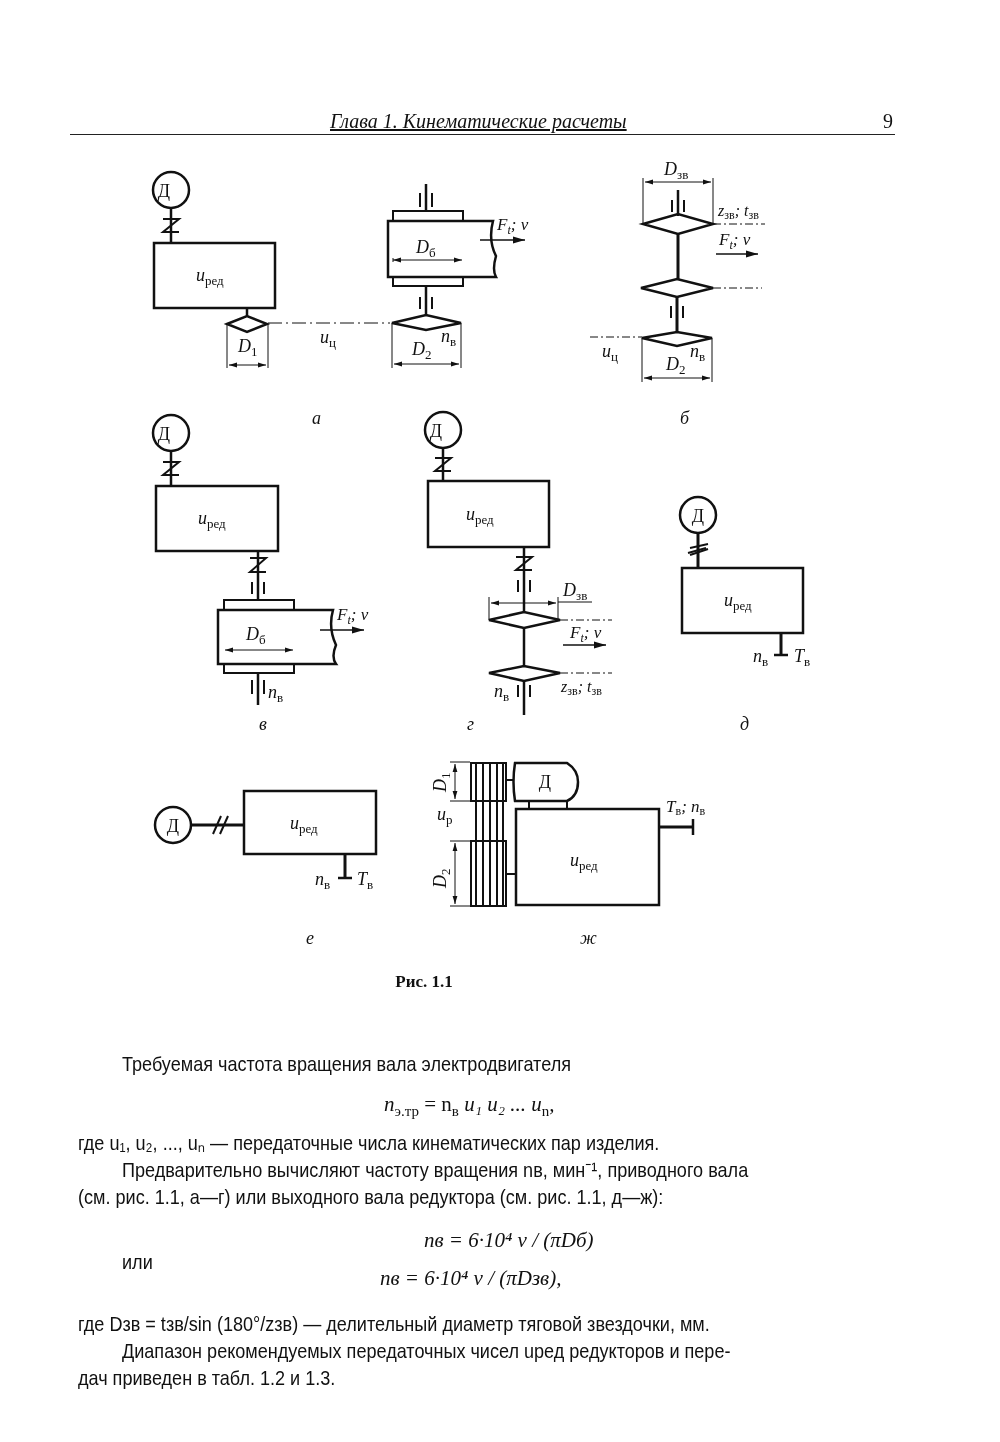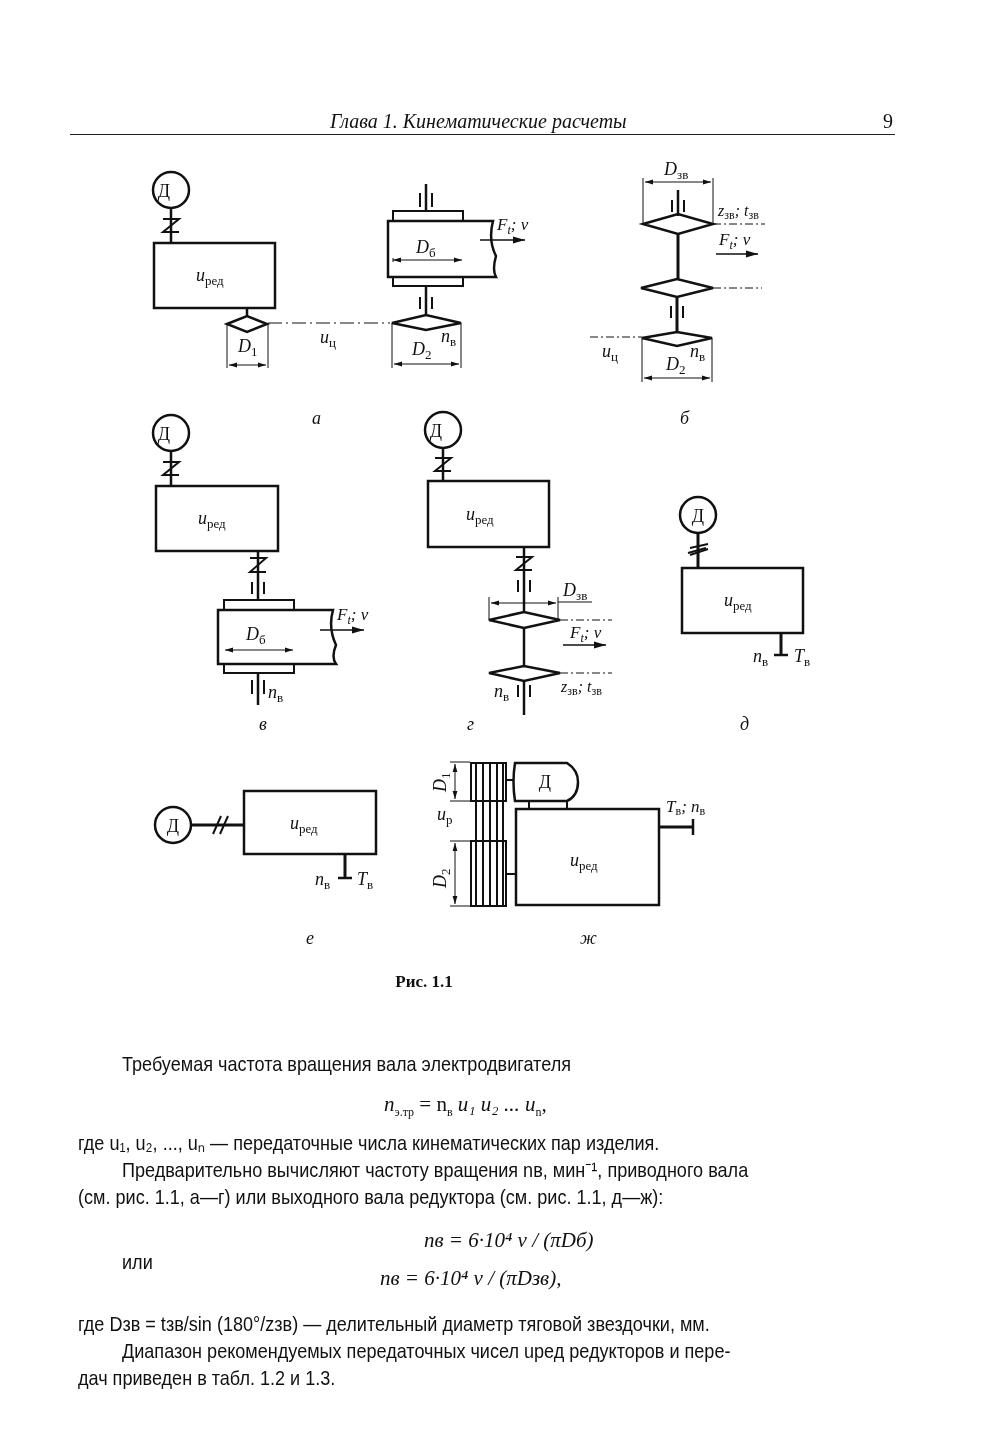--- a/index.html
+++ b/index.html
@@ -1,30 +1,30 @@
 <!DOCTYPE html>
 <html><head>
 <meta charset="utf-8">
 <style>
   html, body { margin: 0; padding: 0; background: #fff; }
   body { width: 1000px; height: 1442px; position: relative; overflow: hidden;
          font-family: "Liberation Serif", serif; color: #111; }
   .header { position: absolute; left: 70px; top: 110px; width: 825px; height: 24px;
             border-bottom: 1.5px solid #222; }
-  .header-title { position: absolute; left: 260px; top: 0; font-style: italic; font-size: 20px; }
+  .header-title { position: absolute; left: 260px; top: 0; font-style: italic; font-size: 20px; text-decoration: underline; }
   .header-page { position: absolute; right: 2px; top: 0; font-size: 20px; }
   svg.fig { position: absolute; left: 0; top: 0; }
   svg text { font-family: "Liberation Serif", serif; fill: #111; }
   .it { font-style: italic; }
   .caption { position: absolute; left: 0; width: 848px; top: 972px; text-align: center;
              font-weight: bold; font-size: 17px; font-family: "Liberation Serif", serif; }
   .para { position: absolute; font-size: 21px; line-height: 27px; font-family: "Liberation Sans", sans-serif;
           transform: scaleX(0.86); transform-origin: left top; white-space: nowrap; }
   .formula { position: absolute; font-size: 21px; font-style: italic; white-space: nowrap; }
-  sub { font-size: 12px; font-style: normal; margin-top: 48px; }
+  sub { font-size: 15px; font-style: normal; margin-top: 48px; }
 </style>
 </head>
 <body>
 
 <div class="header">
   <span class="header-title">Глава 1. Кинематические расчеты</span>
   <span class="header-page">9</span>
 </div>
 
 <svg class="fig" width="1000" height="1000" viewBox="0 0 1000 1000">

